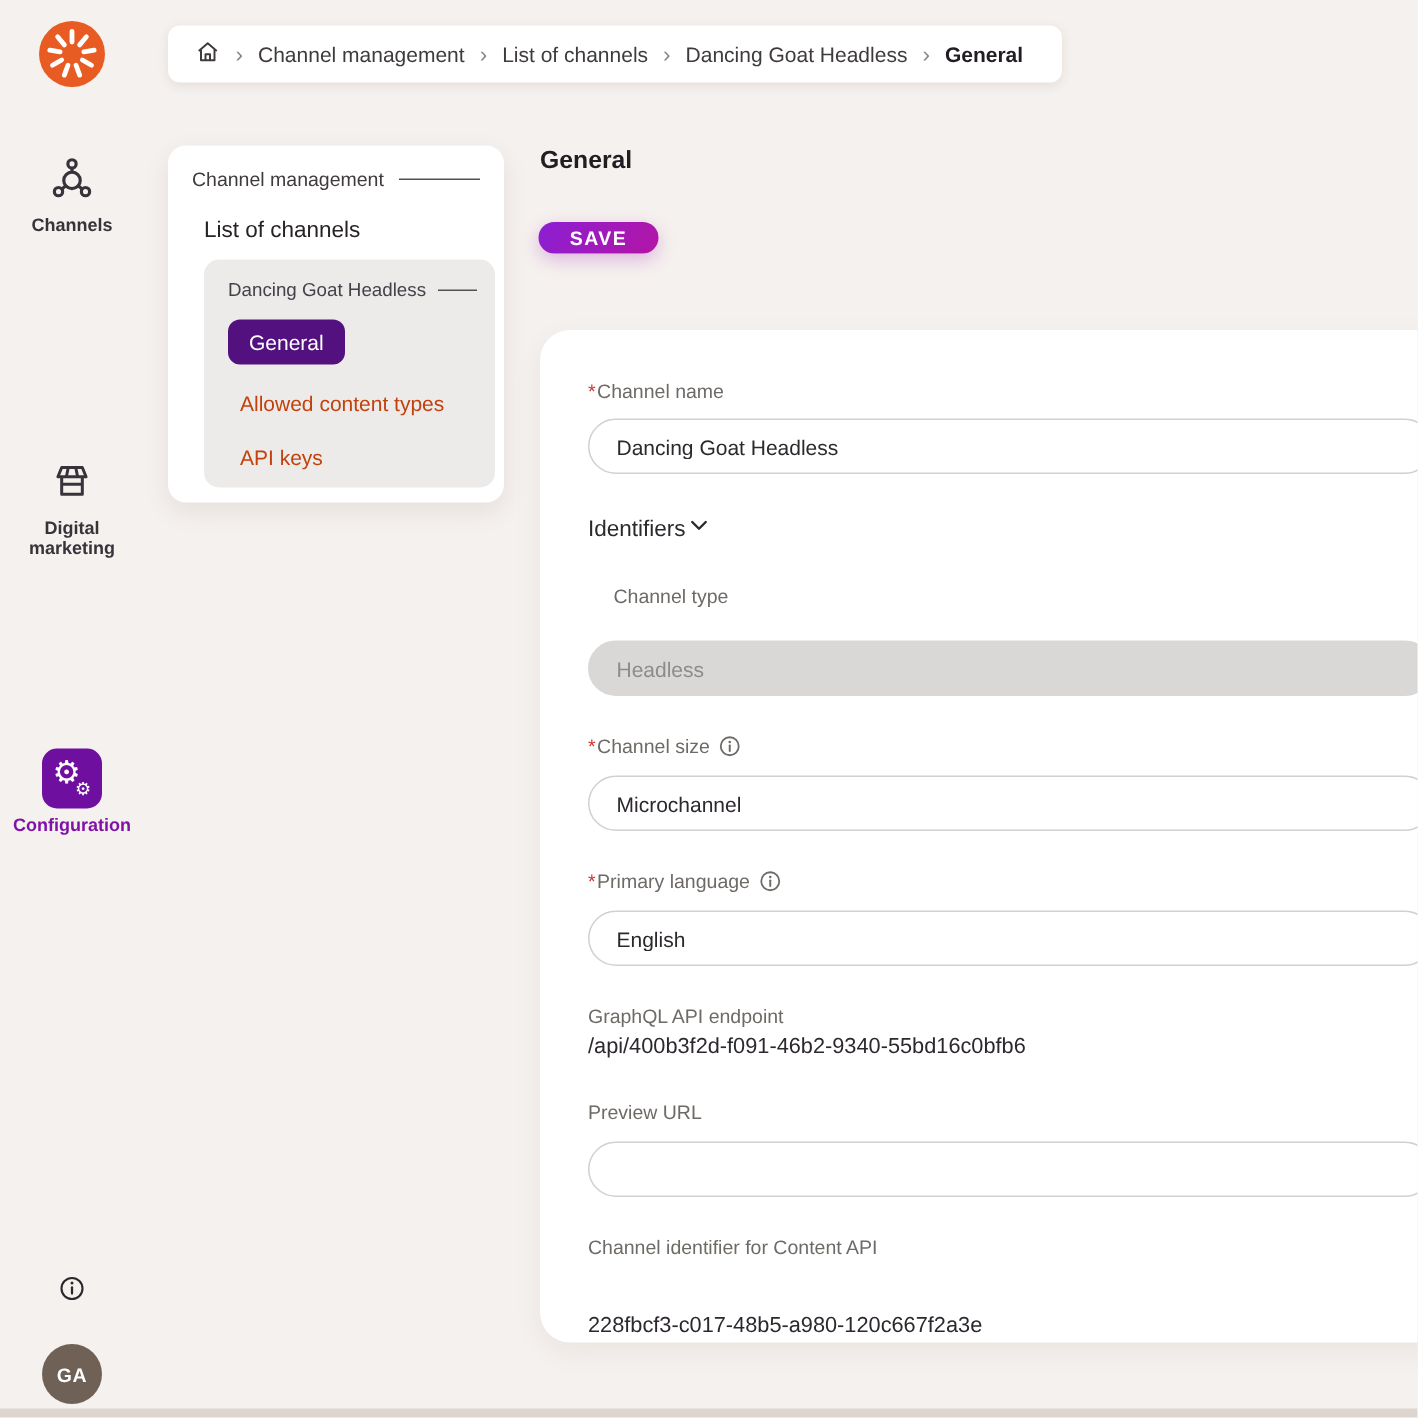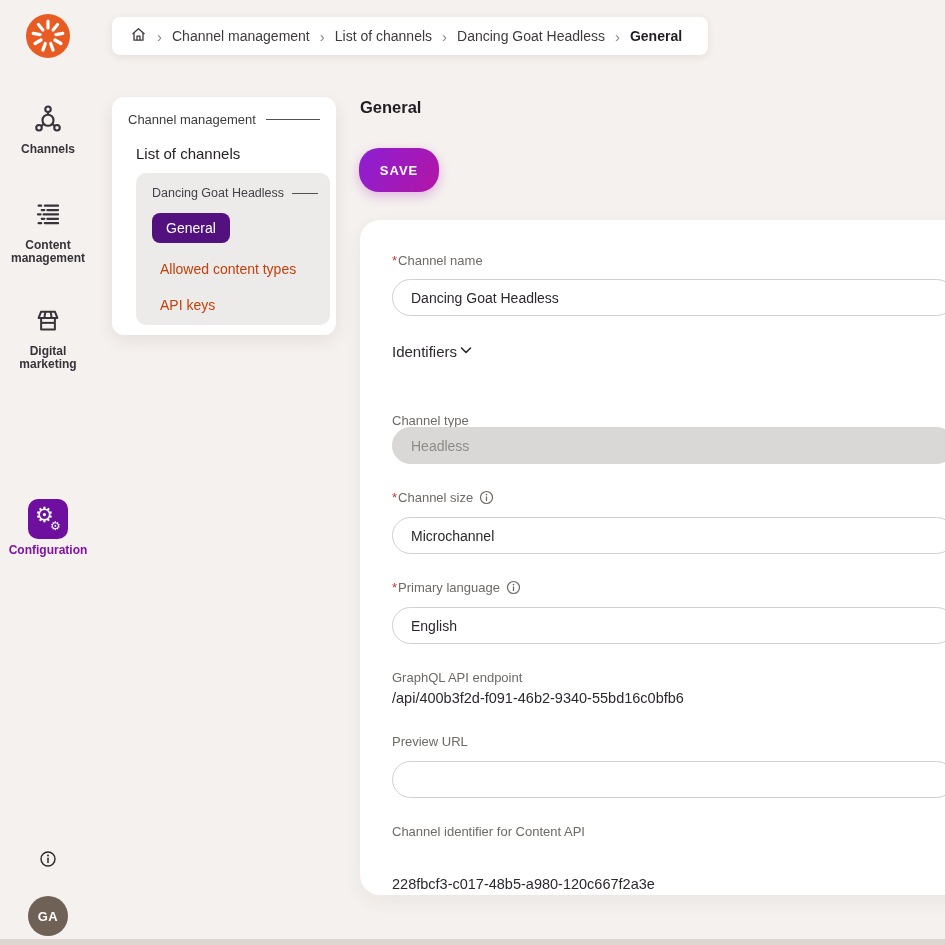--- a/index.html
+++ b/index.html
@@ -47,42 +47,42 @@
   .channel-card-header { display:flex; align-items:center; gap:8px; padding:13px 16px 0 16px; }
   .channel-card-title { font-size:12.5px; color:#45414a; white-space:nowrap; }
   .channel-card-line { width:26px; height:1px; background:#55504c; }
   .pill-selected { position:absolute; left:16px; top:40px; background:#53107f; color:#fff;
     font-size:14px; padding:7px 14px; border-radius:8px; cursor:pointer; }
   .channel-item { position:absolute; left:24px; font-size:14px; color:#c2410c; cursor:pointer; }
   .ci-1 { top:88px; } .ci-2 { top:124px; }
 
   
   .page-title { position:absolute; left:360px; top:98px; font-size:16.5px; font-weight:700; color:#211d23; }
-  .save-btn { position:absolute; left:359px; top:148px; width:80px; height:44px; border:none;
+  .save-btn { position:absolute; left:359px; top:148px; width:80px; height:21px; border:none;
     border-radius:20px; background:linear-gradient(120deg,#8b1fd3 0%,#b315a5 100%);
     color:#fff; font-family:"Liberation Sans", sans-serif; font-size:13px; font-weight:700;
     letter-spacing:1px; cursor:pointer; box-shadow:0 4px 12px rgba(160,30,180,.28); }
 
   .form-card { position:absolute; left:360px; top:220px; width:625px; height:675px;
     background:#fff; border-radius:20px; box-shadow:0 6px 20px rgba(45,30,15,.06); }
 
   .fld-label { position:absolute; left:32px; font-size:13px; color:#6e6a66; display:flex;
     align-items:center; gap:6px; }
   .req { color:#d0342c; margin-right:1px; }
   .fld-input { position:absolute; left:32px; width:563px; height:37px; border:1px solid #d3d0cd;
     border-radius:19px; padding:0 18px; font-family:"Liberation Sans", sans-serif;
     font-size:14px; color:#2c282e; background:#fff; outline:none; }
   .fld-input:disabled { background:#d9d8d6; border-color:#d9d8d6; color:#8e8c89; }
   .ro-value { position:absolute; left:32px; font-size:14.5px; color:#2c282e; }
 
   .identifiers-row { position:absolute; left:32px; top:123px; display:flex; align-items:center;
     gap:2px; font-size:15px; color:#2c282e; cursor:pointer; }
 
   .lt-33  { top:33px; }  .li-59  { top:59px; }
-  .lt-181 { top:193px; } .li-207 { top:207px; }
+  .lt-181 { top:170px;margin-left:17px; } .li-207 { top:207px; }
   .lt-270 { top:270px; } .li-297 { top:297px; }
   .lt-360 { top:360px; } .li-387 { top:387px; }
   .lt-450 { top:450px; } .lv-470 { top:470px; }
   .lt-514 { top:514px; } .li-541 { top:541px; }
   .lt-604 { top:604px; } .lv-624 { top:656px; }
 
   .circle-i { display:inline-flex; }
   .bottom-strip { position:absolute; left:0; bottom:0; width:945px; height:6px; background:#ddd6d0; }
 </style>
 </head>
@@ -132,37 +132,20 @@
         <circle cx="4.8" cy="19" r="2.2"></circle>
         <circle cx="19.2" cy="19" r="2.2"></circle>
         <line x1="12" y1="8.6" x2="12" y2="6.4"></line>
         <line x1="8.7" y1="15.9" x2="6.6" y2="17.6"></line>
         <line x1="15.3" y1="15.9" x2="17.4" y2="17.6"></line>
       </svg>
     </span>
     <span class="lbl">Channels</span>
   </div>
 
-  <div class="nav-item" style="top:200px">
-    <span class="ic">
-      <svg width="30" height="30" viewBox="0 0 24 24" stroke="#37333a" stroke-width="1.8" stroke-linecap="round">
-        <line x1="4.5" y1="4.5" x2="6.5" y2="4.5"></line>
-          <line x1="9.5" y1="4.5" x2="20" y2="4.5"></line>
-        <line x1="7" y1="8" x2="9" y2="8"></line>
-          <line x1="11.5" y1="8" x2="20" y2="8"></line>
-        <line x1="4" y1="11.5" x2="6" y2="11.5"></line>
-          <line x1="8.5" y1="11.5" x2="20" y2="11.5"></line>
-        <line x1="7" y1="15" x2="9" y2="15"></line>
-          <line x1="11.5" y1="15" x2="20" y2="15"></line>
-        <line x1="4.5" y1="18.5" x2="6.5" y2="18.5"></line>
-          <line x1="9.5" y1="18.5" x2="20" y2="18.5"></line>
-      </svg>
-    </span>
-    <span class="lbl">Content management</span>
-  </div>
 
   <div class="nav-item" style="top:306px">
     <span class="ic">
       <svg width="30" height="30" viewBox="0 0 24 24" fill="none" stroke="#37333a" stroke-width="1.6" stroke-linejoin="round">
         <path d="M4.5 9.5 L6.5 4.5 H17.5 L19.5 9.5 Z"></path>
         <line x1="10" y1="4.5" x2="9" y2="9.5"></line>
         <line x1="14" y1="4.5" x2="15" y2="9.5"></line>
         <path d="M6.5 9.5 V18.8 H17.5 V9.5"></path>
         <line x1="6.5" y1="13.5" x2="17.5" y2="13.5"></line>
       </svg>

